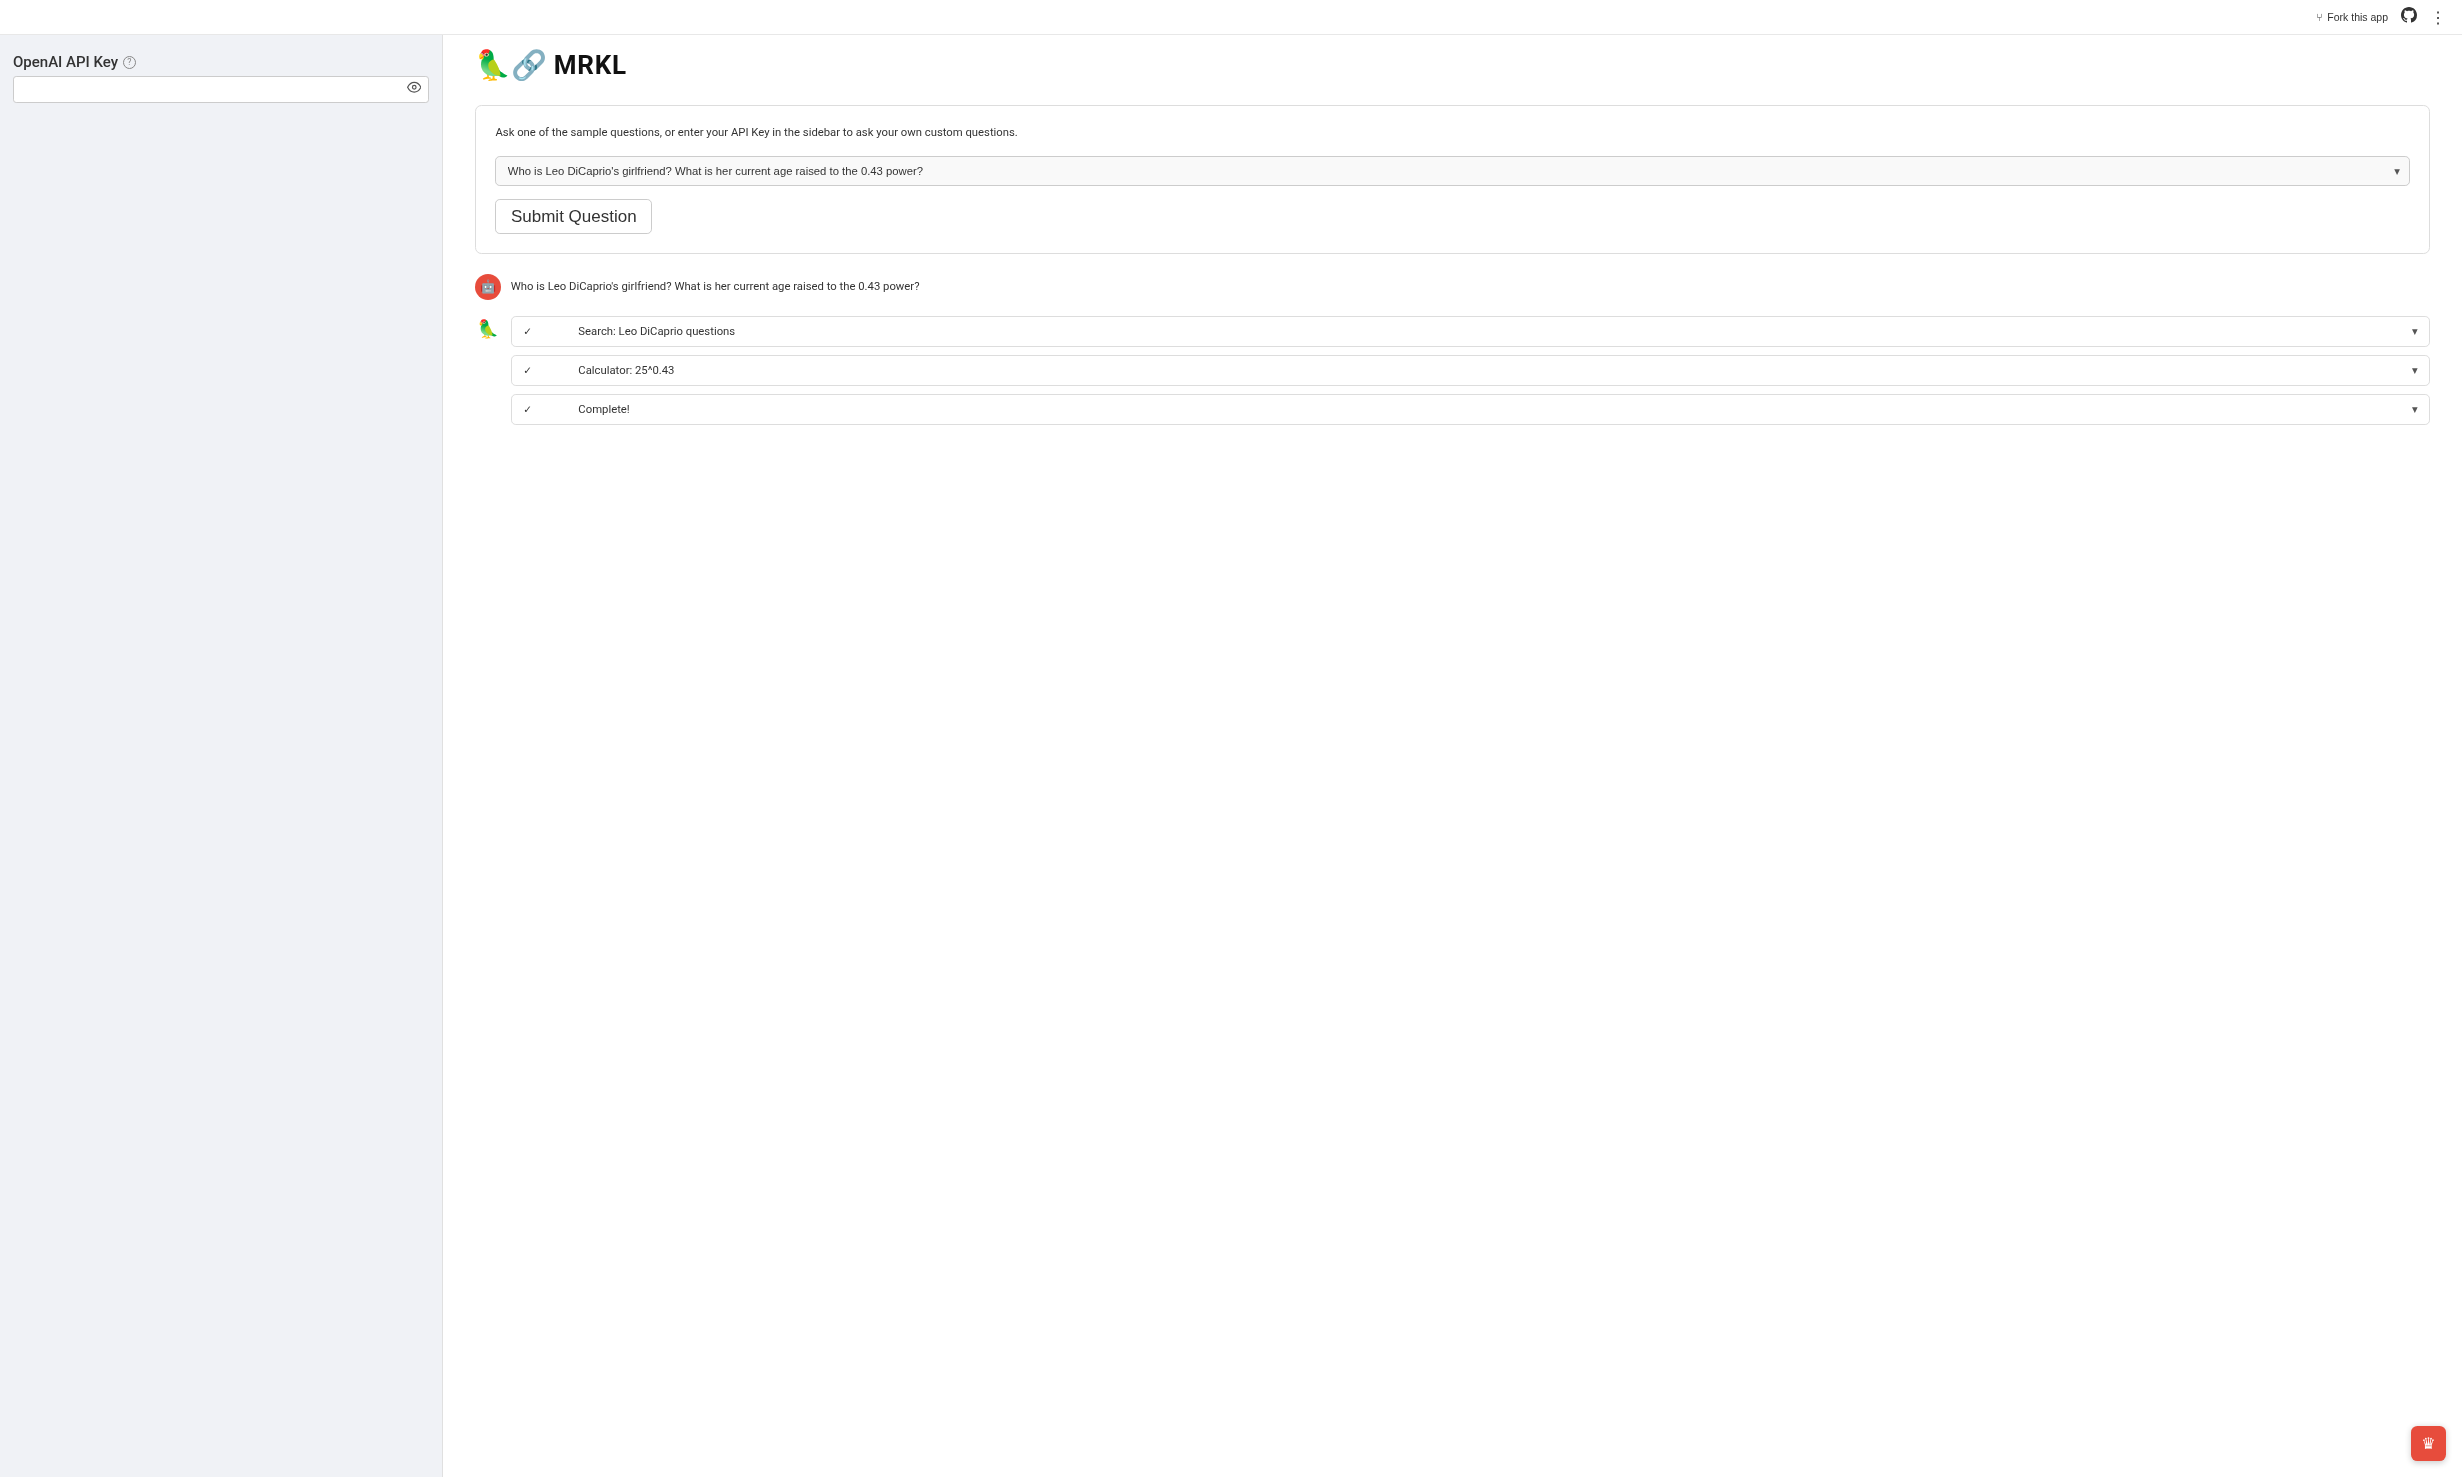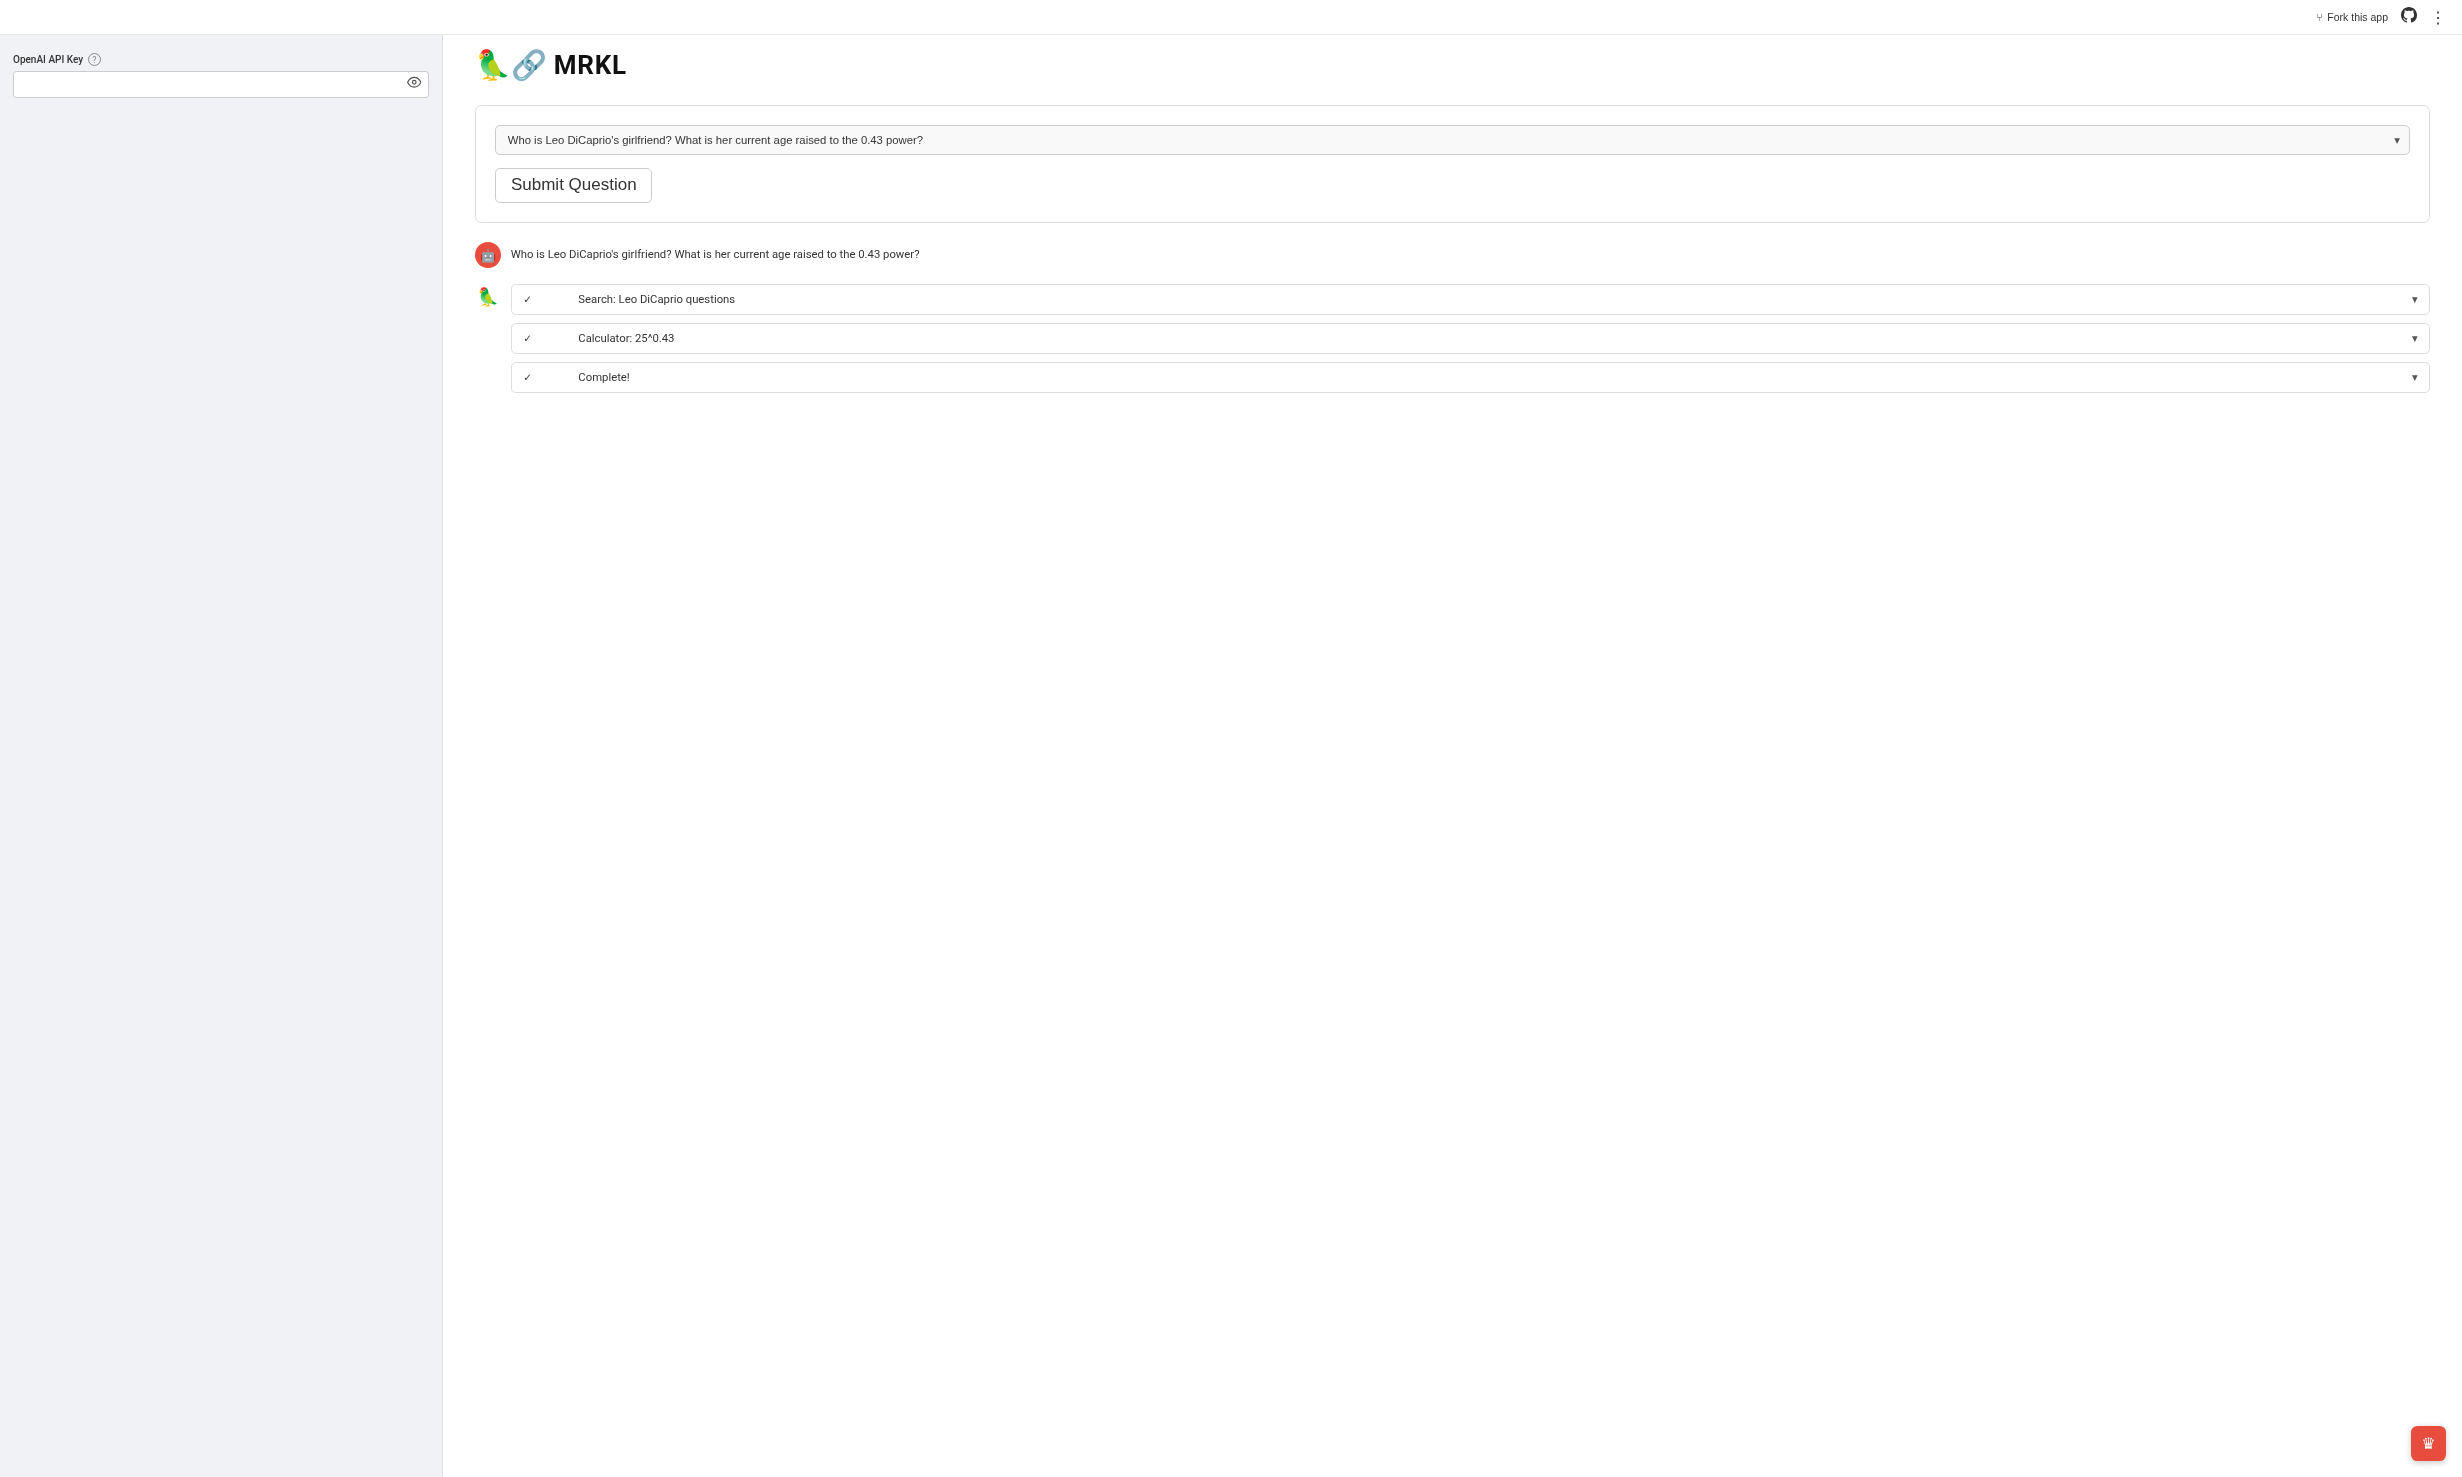--- a/index.html
+++ b/index.html
@@ -36,21 +36,21 @@
 
     .sidebar-label-row {
       display: flex;
       align-items: center;
       gap: 4.8px;
       margin-top: 40px;
       margin-bottom: 4.8px;
     }
 
     .sidebar-label {
-      font-size: 10px;
+      font-size: 15px;
       color: #333;
       font-weight: 500;
     }
 
     .help-icon {
       width: 13px;
       height: 13px;
       border-radius: 50%;
       border: 1.2px solid #888;
       color: #888;
@@ -370,20 +370,21 @@
 </div>
 
 <div class="main">
 
   <div class="app-title-row">
     <span class="app-emoji">🦜🔗</span>
     <span class="app-title">MRKL</span>
   </div>
 
   <div class="card">
+    <p class="card-desc">Ask one of the sample questions, or enter your API Key in the sidebar to ask your own custom questions.</p>
     <div class="select-wrapper">
       <select class="question-select">
         <option>Who is Leo DiCaprio's girlfriend? What is her current age raised to the 0.43 power?</option>
       </select>
       <span class="select-chevron">▾</span>
     </div>
     <button class="submit-btn">
       <span>Submit Question</span>
     </button>
   </div>

